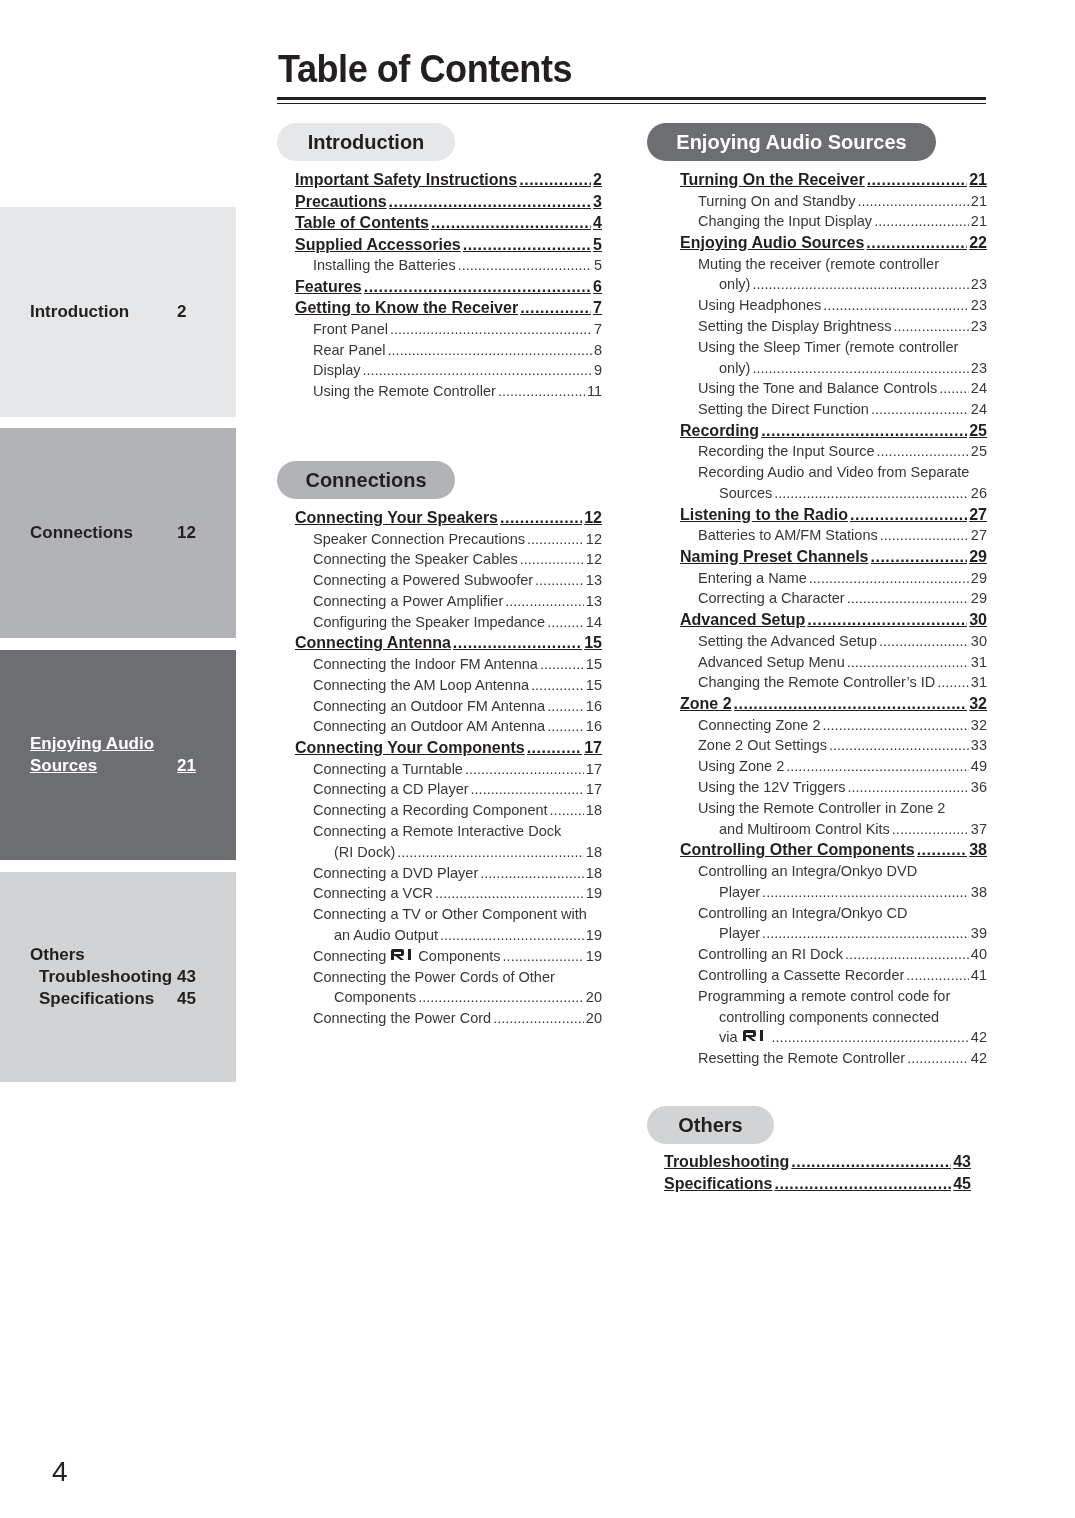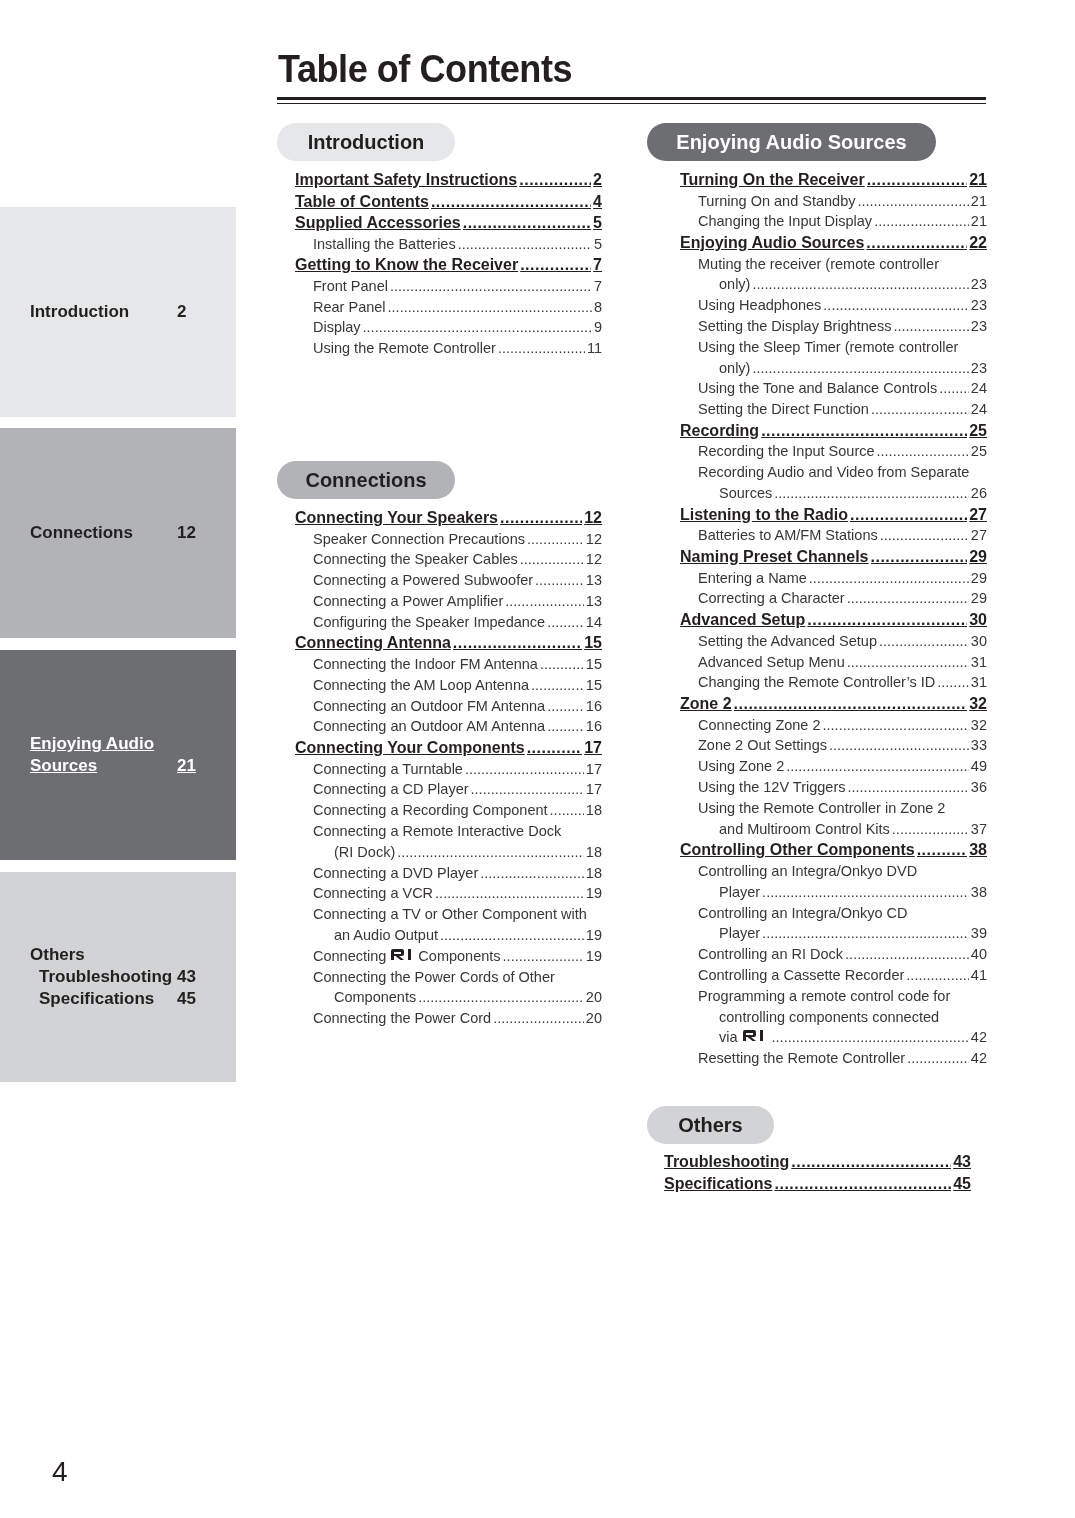--- a/index.html
+++ b/index.html
@@ -85,33 +85,43 @@
 <div class="pill" style="left:647px;top:123px;width:289px;background:#6d6e71;color:#ffffff;">Enjoying Audio Sources</div>
 <div class="pill" style="left:647px;top:1106px;width:127px;background:#d1d3d4;color:#231f20;">Others</div>
 
 <div class="col" id="col-intro" style="left:295px;top:169px;">
     <div class="entry major">
       <span>Important Safety Instructions</span>
       <span class="dots"></span>
       <span>2</span>
     </div>
     <div class="entry major">
+      <span>Precautions</span>
+      <span class="dots"></span>
+      <span>3</span>
+    </div>
+    <div class="entry major">
       <span>Table of Contents</span>
       <span class="dots"></span>
       <span>4</span>
     </div>
     <div class="entry major">
       <span>Supplied Accessories</span>
       <span class="dots"></span>
       <span>5</span>
     </div>
     <div class="entry minor">
       <span>Installing the Batteries</span>
       <span class="dots"></span>
       <span>5</span>
+    </div>
+    <div class="entry major">
+      <span>Features</span>
+      <span class="dots"></span>
+      <span>6</span>
     </div>
     <div class="entry major">
       <span>Getting to Know the Receiver</span>
       <span class="dots"></span>
       <span>7</span>
     </div>
     <div class="entry minor">
       <span>Front Panel</span>
       <span class="dots"></span>
       <span>7</span>

